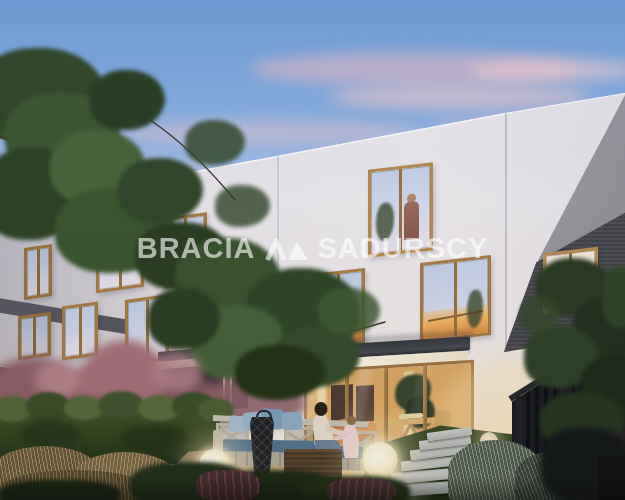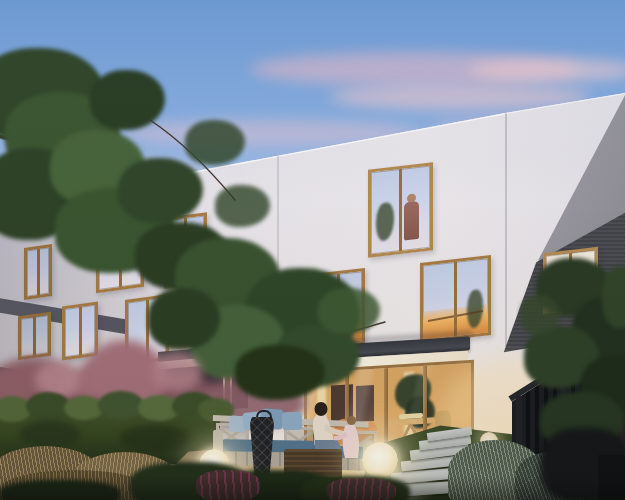--- a/index.html
+++ b/index.html
@@ -471,14 +471,22 @@
   <div class="a fgp fg2"></div>
   <div class="a fgp fg3"></div>
   <div class="a fgp fg4"></div>
   <div class="a spikes rs1"></div>
   <div class="a spikes rs2"></div>
   <div class="a corner1"></div>
   <div class="a corner2"></div>
   <div class="a botshade"></div>
   <div class="a dusk"></div>
 
+  <div class="a" id="watermark">
+    <span>BRACIA</span>
+    <svg width="44" height="23" viewBox="0 0 44 23">
+      <path d="M2.5,21 L11,2.5 L19.5,21" fill="none" stroke="rgba(255,255,255,.62)" stroke-width="5"></path>
+      <path d="M23,21 L31.5,2.5 L43,21 Z" fill="rgba(255,255,255,.62)"></path>
+    </svg>
+    <span>SADURSCY</span>
+  </div>
 
 </div>
 
 </body></html>

